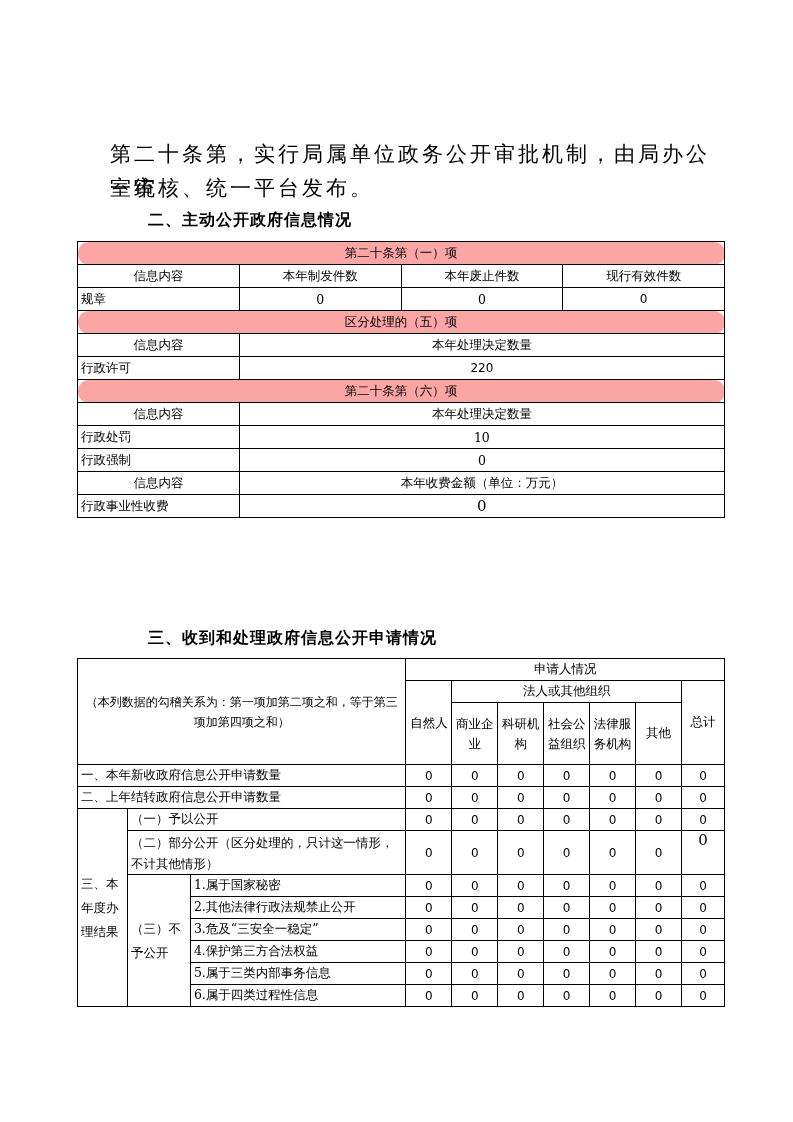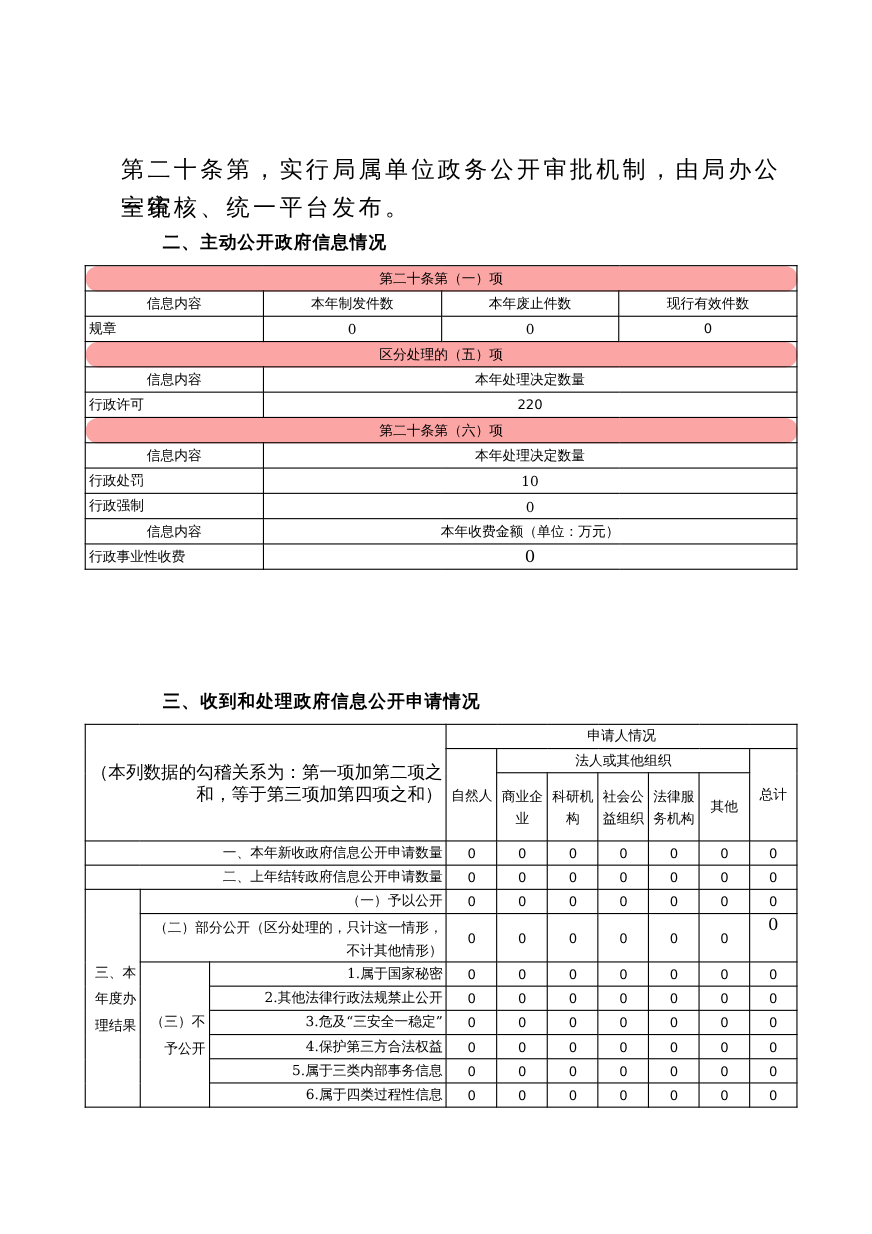--- a/index.html
+++ b/index.html
@@ -12,23 +12,23 @@
   .h2a { left:148px; top:210px; }
   .h2b { left:148px; top:628px; }
   table { border-collapse:collapse; position:absolute; font-size:12.5px; }
   td { border:1.2px solid #000; padding:0 3px; text-align:center; vertical-align:middle; }
   #t1 { left:77px; top:241px; width:648px; }
   #t1 td { height:22px; }
   #t1 .blue { background:#fca5a5;border-radius:11px; }
   #t1 .l { text-align:left; }
   #t2 { left:77px; top:658px; width:648px; }
   #t2 td { height:21px; }
-  #t2 .l { text-align:right; }
+  #t2 .l { text-align:left; }
   .num { font-family:"DejaVu Sans", "Liberation Sans", sans-serif; font-size:12px; }
-  .note { font-size:16px; text-align:right; line-height:20px; }
+  .note { font-size:12px; text-align:center; line-height:20px; }
 </style>
 </head>
 <body>
 
 <div class="para p1">第二十条第，实行局属单位政务公开审批机制，由局办公室统</div>
 <div class="para p2">一审核、统一平台发布。</div>
 
 <div class="h2 h2a">二、主动公开政府信息情况</div>
 
 <table id="t1">

